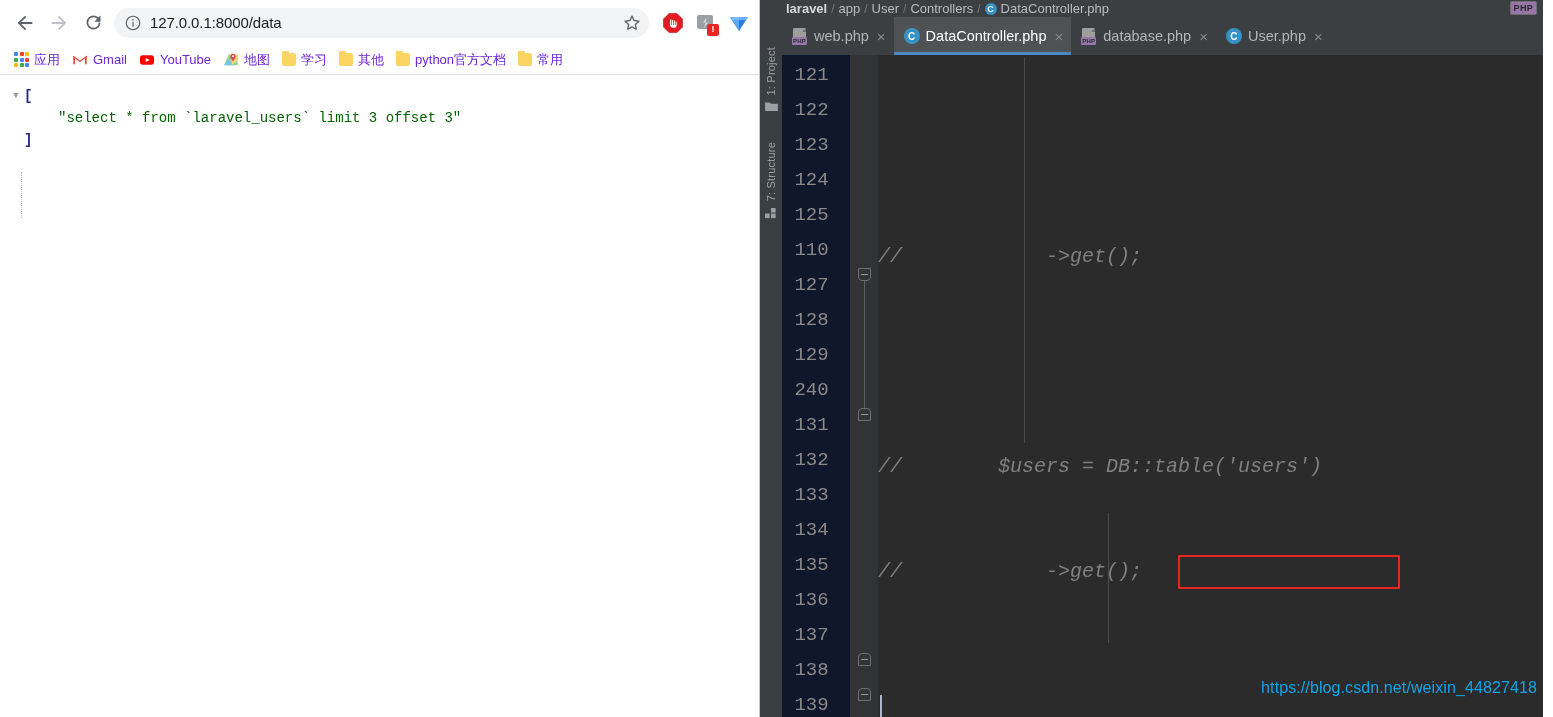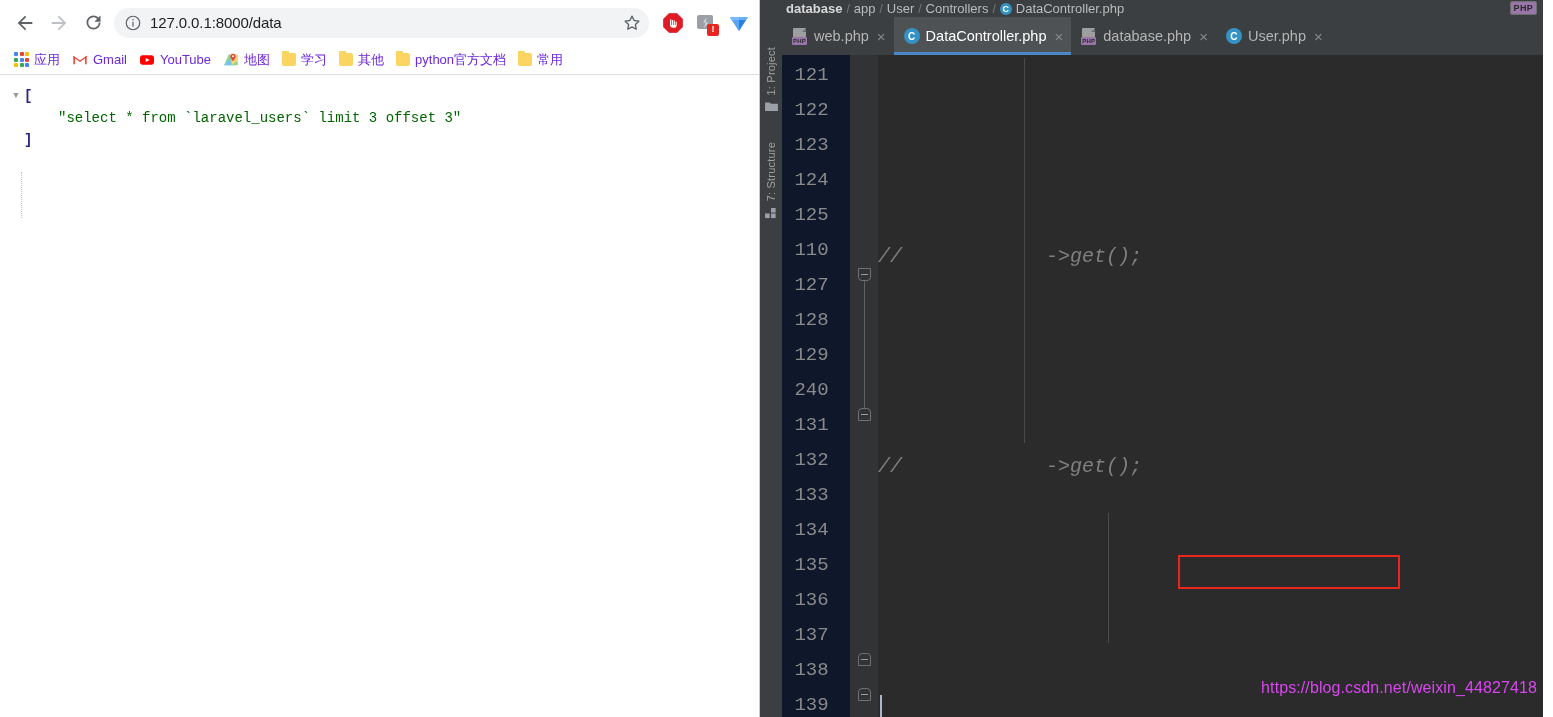--- a/index.html
+++ b/index.html
@@ -248,21 +248,21 @@
 
   
   .cm   { color: #808080; font-style: italic; }
   .hl-box {
     position: absolute; border: 2px solid #e8251e;
     left: 300px; top: 500px; width: 222px; height: 34px;
     pointer-events: none;
   }
   .watermark {
     position: absolute; right: 6px; bottom: 20px;
-    font-size: 16px; color: #d946ef;
+    font-size: 16px; color: #0ea5e9;
     font-family: "Liberation Sans", sans-serif;
     letter-spacing: 0.1px;
   }
   .caret {
     position: absolute; left: 2px; bottom: 0;
     width: 2px; height: 22px; background: #a9b7c6;
   }
 </style>
 </head>
 <body>
@@ -401,21 +401,21 @@
           <span class="brk">]</span>
         </div>
       </div>
       <div class="guide"></div>
     </div>
   </div>
 
   <div class="ide">
 
     <div class="breadcrumb">
-      <span class="crumb bold">database</span>
+      <span class="crumb bold">laravel</span>
       <span class="crumb-sep">/</span>
       <span class="crumb">app</span>
       <span class="crumb-sep">/</span>
       <span class="crumb">User</span>
       <span class="crumb-sep">/</span>
       <span class="crumb">Controllers</span>
       <span class="crumb-sep">/</span>
       <span class="crumb-ico">C</span>
       <span class="crumb">DataController.php</span>
       <span class="php-badge">PHP</span>
@@ -506,20 +506,21 @@
                 <i></i>
               </div>
           </div>
 
           <div class="code">
             <div class="indent-guide" style="left:146px; height:385px;"></div>
             <div class="indent-guide" style="left:230px; top:458px; height:130px;"></div>
 
             <div class="cl"><span class="cm">//            -&gt;get();</span></div>
             <div class="cl"><span class="cm"></span></div>
+            <div class="cl"><span class="cm">//        $users = DB::table('users')</span></div>
             <div class="cl"><span class="cm">//            -&gt;get();</span></div>
             
             
             
             
             
             
             
 
             

